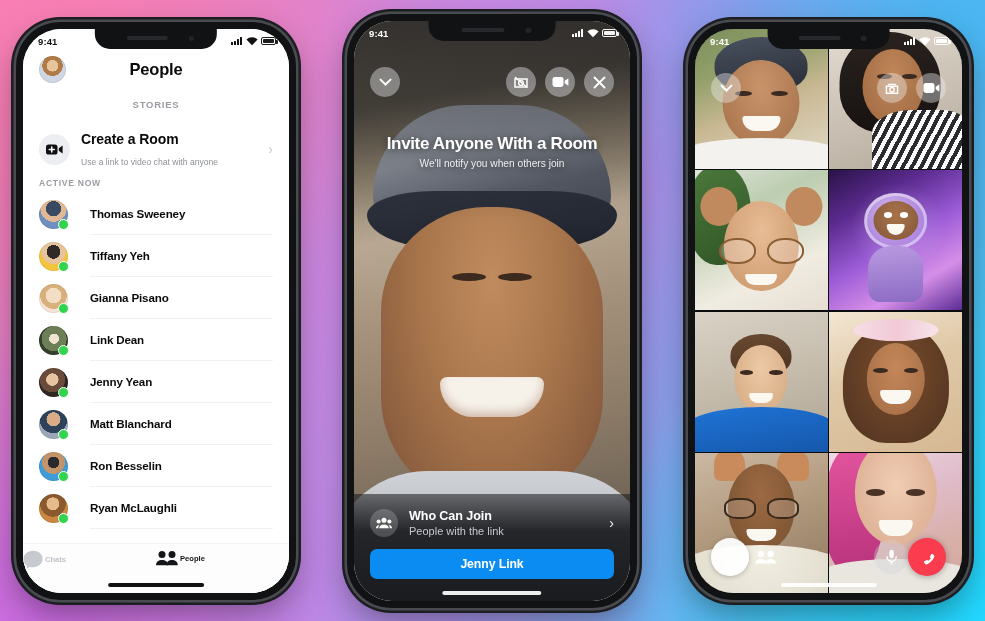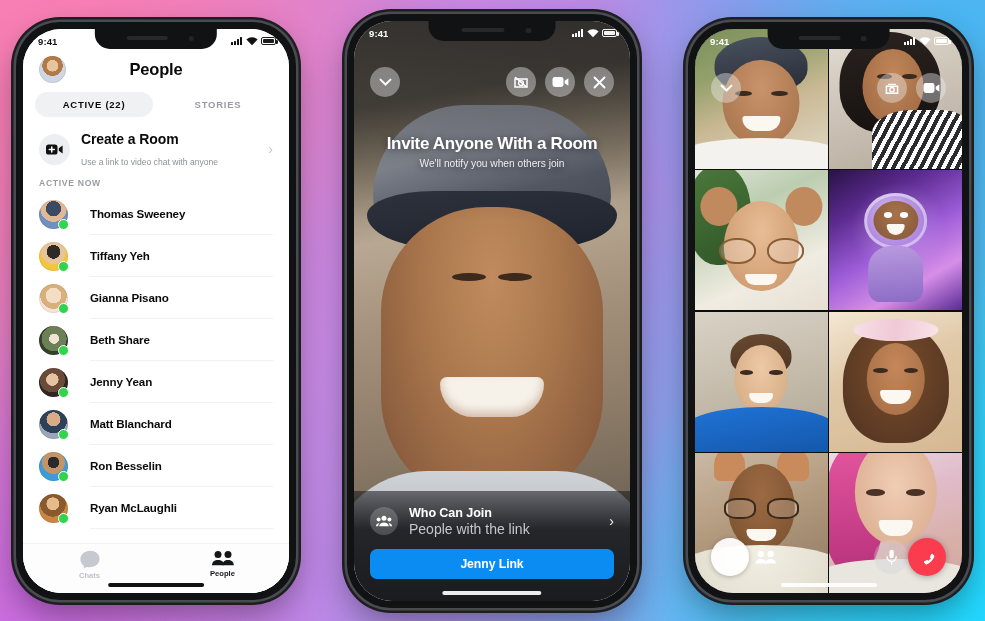--- a/index.html
+++ b/index.html
@@ -71,21 +71,21 @@
   .plist{ flex:1; overflow:hidden; }
   .prow{ display:flex; align-items:center; gap:22px; padding:0 16px; height:42px; }
   .pav{ width:29px; height:29px; border-radius:50%; flex:none; position:relative;
     box-shadow:inset 0 0 0 1px rgba(0,0,0,.06); }
   .pav::after{ content:""; position:absolute; right:-1px; bottom:-1px; width:9px; height:9px;
     border-radius:50%; background:#32d34d; border:1.8px solid #fff; }
   .pname{ font-size:11.6px; font-weight:bold; color:#0a0a0a; letter-spacing:-.15px;
     flex:1; border-bottom:1px solid #f0f1f3; height:42px; display:flex; align-items:center; }
   .tabbar{ height:50px; background:#fdfdfd; border-top:1px solid #f1f2f4;
     display:flex; align-items:flex-start; padding-top:6px; }
-  .tbitem{ flex:1; display:flex; flex-direction:column; align-items:center; gap:2px; }
+  .tbitem{ flex:1; display:flex; flex-direction:row; align-items:center; gap:2px; }
   .tblabel{ font-size:7.6px; font-weight:bold; }
   .tbitem.off .tblabel{ color:#bfc2c7; }
   .tbitem.on .tblabel{ color:#15161a; }
 
   
   #p2{ left:347px; top:14px; width:290px; height:594px; }
   .p2body{ position:absolute; inset:0; overflow:hidden;
     background:linear-gradient(170deg,#6a6254 0%,#585247 14%,#8a7e6a 24%,#b8a893 36%,#a5927c 50%,#8d7c68 68%,#6f6355 86%,#4f4941 100%); }
   .face2{ position:absolute; left:50%; transform:translateX(-50%); }
   .cap2{ top:84px; width:238px; height:124px; border-radius:120px 120px 42px 42px;
@@ -114,21 +114,21 @@
   .hero{ position:absolute; top:113px; left:0; right:0; text-align:center; z-index:20;
     text-shadow:0 1px 7px rgba(0,0,0,.55); }
   .hero h1{ font-size:17px; font-weight:bold; color:#fff; letter-spacing:-.35px; }
   .hero p{ font-size:10.2px; color:#eceef2; margin-top:4px; }
   .sheet{ position:absolute; left:0; right:0; bottom:0; z-index:22; padding:12px 16px 22px;
     background:linear-gradient(180deg,rgba(24,25,29,.55) 0%,rgba(24,25,29,.92) 35%,rgba(22,23,27,.97) 100%); }
   .joinrow{ display:flex; align-items:center; gap:11px; padding:3px 0 12px; }
   .joinic{ width:28px; height:28px; border-radius:50%; background:rgba(255,255,255,.20);
     display:flex; align-items:center; justify-content:center; flex:none; }
   .joint{ font-size:12.6px; font-weight:bold; color:#fff; letter-spacing:-.1px; }
-  .joins{ font-size:14px; color:#c5c8cf; margin-top:1.5px; }
+  .joins{ font-size:11px; color:#c5c8cf; margin-top:1.5px; }
   .jchev{ color:#fff; font-size:14px; font-weight:300; opacity:.95; }
   .sharebtn{ height:30px; border-radius:7px; background:#0b8cf2; color:#fff;
     display:flex; align-items:center; justify-content:center;
     font-size:12.3px; font-weight:bold; letter-spacing:-.1px; }
 
   
   #p3{ left:688px; top:22px; width:281px; height:578px; }
   .grid3{ position:absolute; inset:0; display:grid; grid-template-columns:1fr 1fr;
     grid-template-rows:repeat(4,1fr); gap:1.5px; background:#0b0c0e; }
   .tile{ position:relative; overflow:hidden; }
@@ -181,21 +181,20 @@
           <span class="batt"></span>
         </span>
       </div>
 
       <div class="p1head">
         <div class="me-av"></div>
         <div class="p1title">People</div>
       </div>
 
       <div class="tabs">
-        <div class="tab on">ACTIVE (22)</div>
         <div class="tab">STORIES</div>
       </div>
 
       <div class="room">
         <div class="room-ic">
           <svg width="17" height="13" viewBox="0 0 17 13">
               <rect x="0" y="1.5" width="11.5" height="10" rx="2.6" fill="#111"></rect>
               <path d="M12.8 5.2 16.6 2.4v8.2l-3.8-2.8z" fill="#111"></path>
               <path d="M5.75 4v5M3.25 6.5h5" stroke="#fff" stroke-width="1.5" stroke-linecap="round"></path>
             </svg>
@@ -217,21 +216,21 @@
         <div class="prow">
           <div class="pav" style="background:radial-gradient(circle at 50% 34%,#2f2a26 0 28%,#e8c49c 29% 50%,#f2c53c 51% 100%)"></div>
           <div class="pname">Tiffany Yeh</div>
         </div>
         <div class="prow">
           <div class="pav" style="background:radial-gradient(circle at 50% 40%,#f3ddc4 0 34%,#d8b07c 35% 58%,#f6e2d6 59% 100%)"></div>
           <div class="pname">Gianna Pisano</div>
         </div>
         <div class="prow">
           <div class="pav" style="background:radial-gradient(circle at 52% 44%,#efe4d2 0 22%,#6d7f56 23% 56%,#33402c 57% 100%)"></div>
-          <div class="pname">Beth Share</div>
+          <div class="pname">Link Dean</div>
         </div>
         <div class="prow">
           <div class="pav" style="background:radial-gradient(circle at 46% 40%,#e8c3a2 0 26%,#6a4a38 27% 54%,#2f2622 55% 100%)"></div>
           <div class="pname">Jenny Yean</div>
         </div>
         <div class="prow">
           <div class="pav" style="background:radial-gradient(circle at 50% 32%,#d8ac86 0 28%,#2d4258 29% 56%,#9aa7b8 57% 100%)"></div>
           <div class="pname">Matt Blanchard</div>
         </div>
         <div class="prow">

